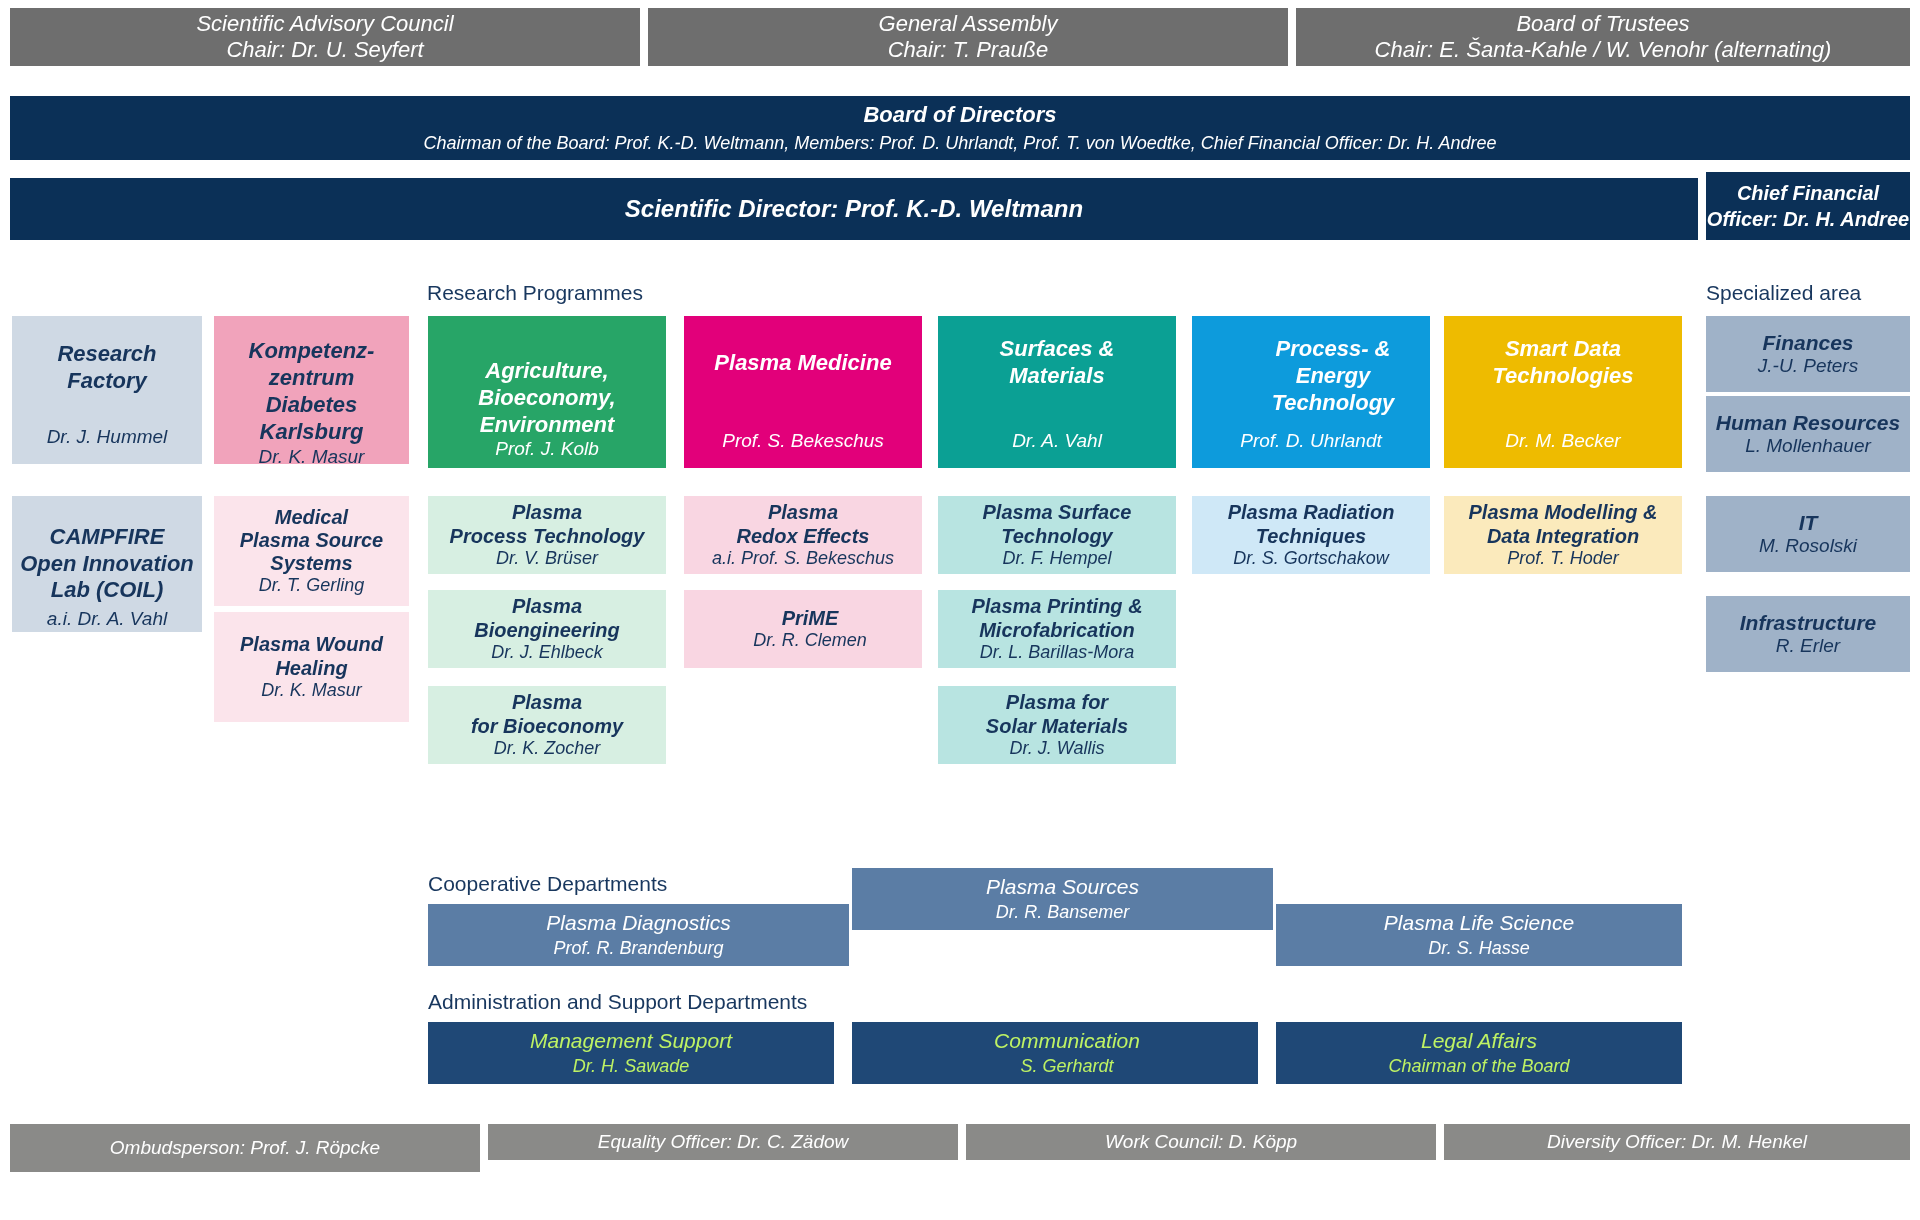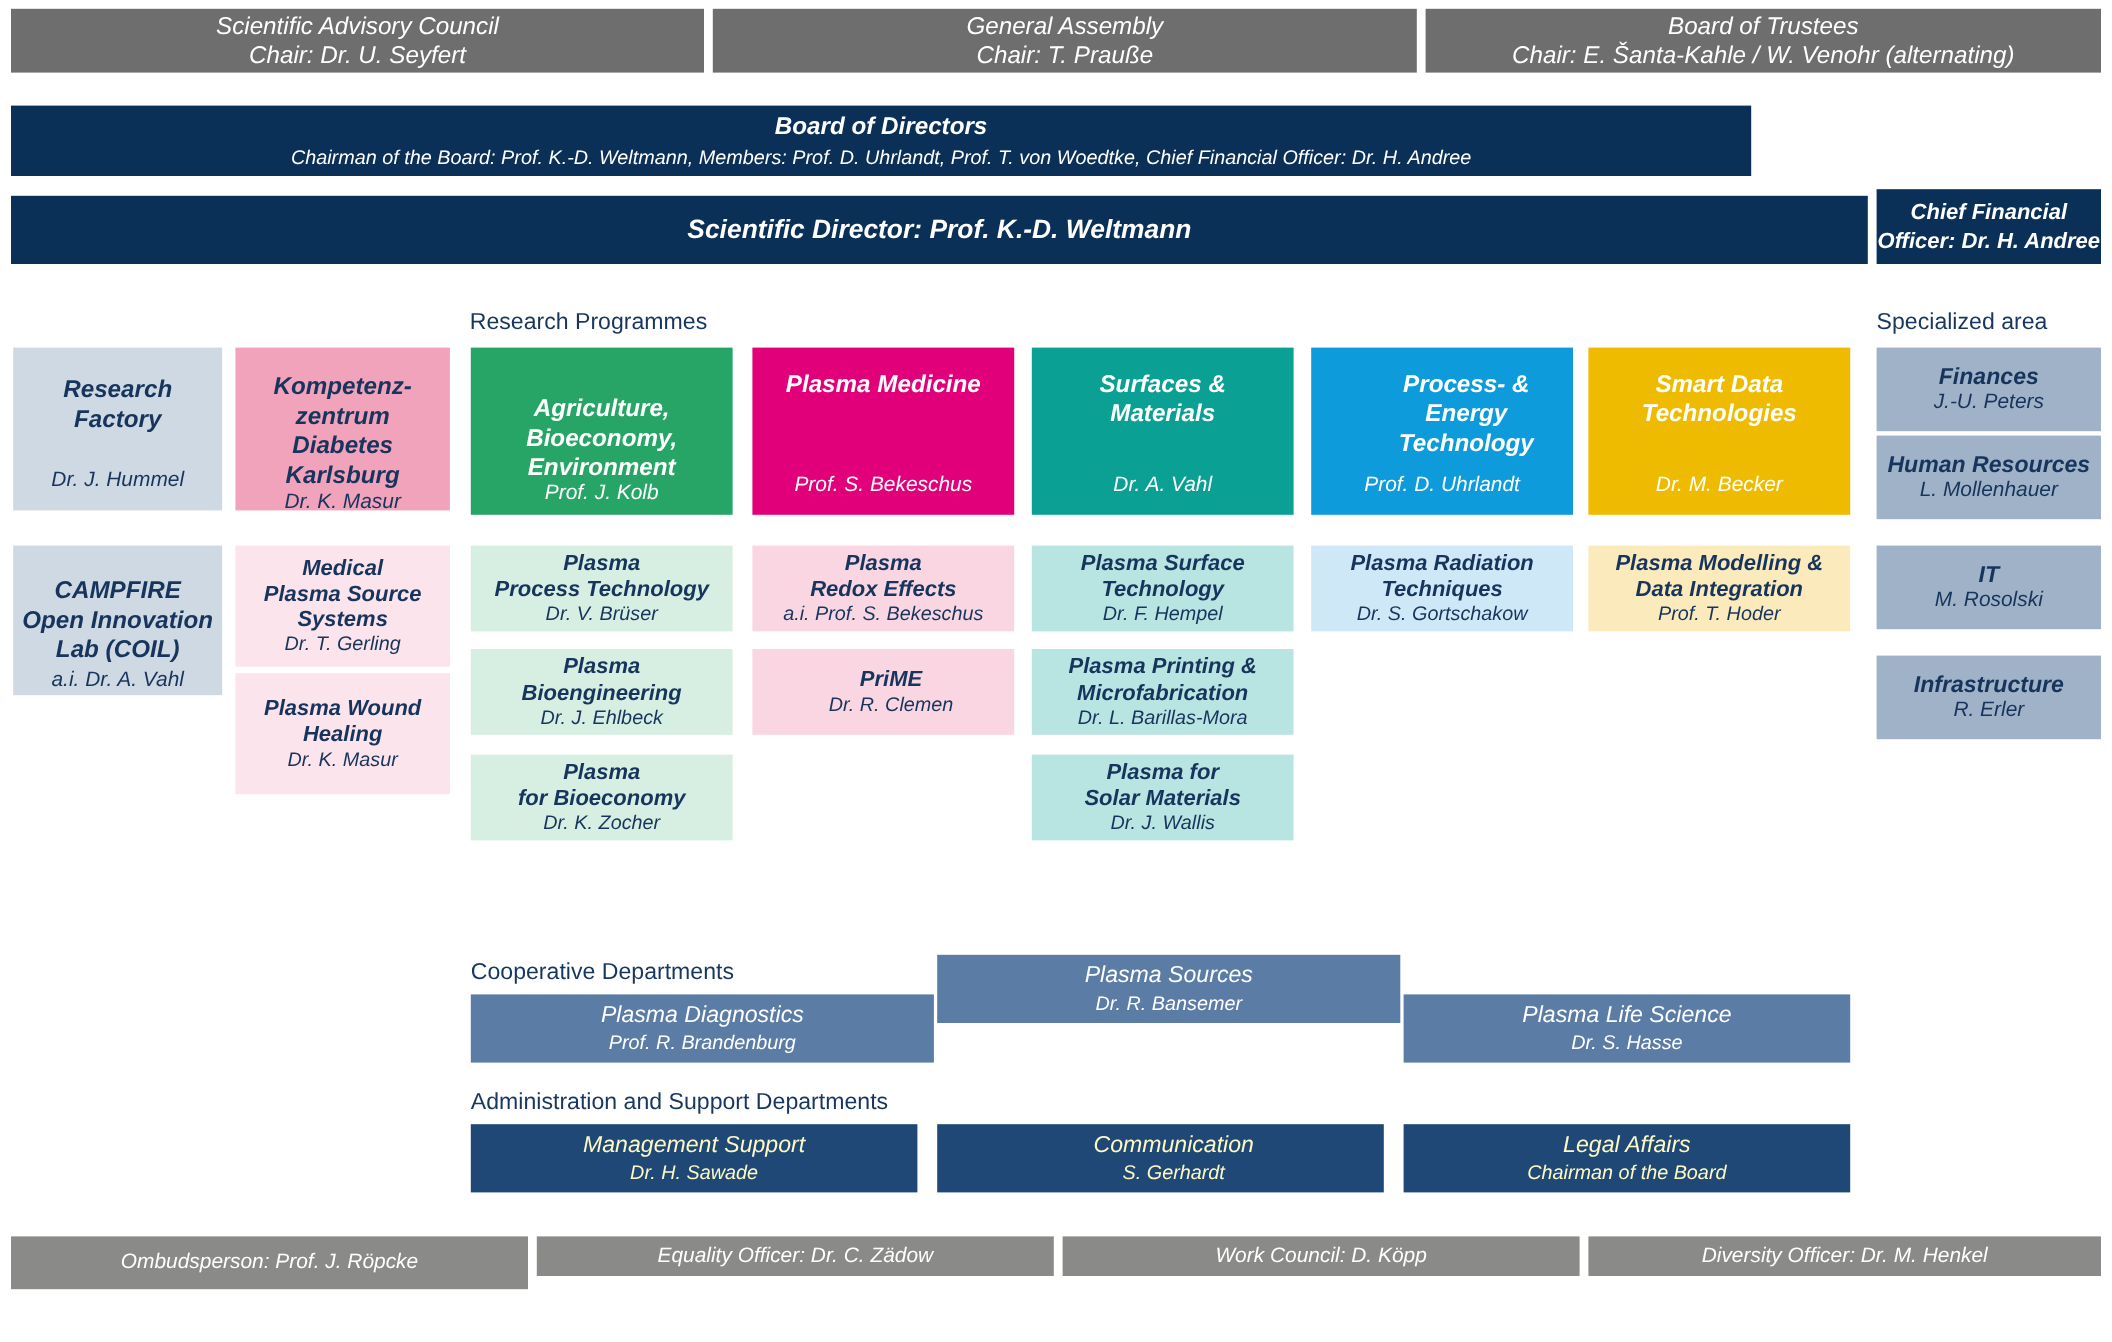--- a/index.html
+++ b/index.html
@@ -86,21 +86,21 @@
   
   .coop {
     background: #5b7da5;
     color: #ffffff;
     font-size: 21px;
   }
   .coop .t { font-weight: normal; }
   .coop .p { font-weight: normal; font-size: 18px; margin-top: 3px; }
   .admin {
     background: #1f4876;
-    color: #fef9c3;
+    color: #bef264;
     font-size: 21px;
   }
   .admin .t { font-weight: normal; }
   .admin .p { font-weight: normal; font-size: 18px; margin-top: 3px; }
 
   
   .officer {
     background: #8a8a88;
     color: #ffffff;
     font-size: 19px;
@@ -118,21 +118,21 @@
   </div>
   <div class="box gov" style="left:648px; top:8px; width:640px; height:58px;">
     <div class="t">General Assembly</div>
     <div class="p">Chair: T. Prauße</div>
   </div>
   <div class="box gov" style="left:1296px; top:8px; width:614px; height:58px;">
     <div class="t">Board of Trustees</div>
     <div class="p">Chair: E. Šanta-Kahle / W. Venohr (alternating)</div>
   </div>
 
-  <div class="box navy board" style="left:10px; top:96px; width:1582px; height:64px;">
+  <div class="box navy board" style="left:10px; top:96px; width:1900px; height:64px;">
     <div class="t">Board of Directors</div>
     <div class="p">Chairman of the Board: Prof. K.-D. Weltmann, Members: Prof. D. Uhrlandt, Prof. T. von Woedtke, Chief Financial Officer: Dr. H. Andree</div>
   </div>
 
   <div class="box navy dir" style="left:10px; top:178px; width:1688px; height:62px;">
     <div class="t">Scientific Director: Prof. K.-D. Weltmann</div>
   </div>
   <div class="box navy cfo" style="left:1706px; top:172px; width:204px; height:68px;">
     <div class="t">Chief Financial</div>
     <div class="t">Officer: Dr. H. Andree</div>
@@ -188,21 +188,21 @@
 Bioengineering</div>
     <div class="p">Dr. J. Ehlbeck</div>
   </div>
   <div class="box sub" style="left:428px; top:686px; width:238px; height:78px; background:#d7efe2;">
     <div class="t" style="white-space:pre-line;">Plasma
 for Bioeconomy</div>
     <div class="p">Dr. K. Zocher</div>
   </div>
 
   <div class="box head light-text" style="left:684px; top:316px; width:238px; height:152px; background:#e2007a; justify-content:center;">
-    <div class="t" style="white-space:pre-line; margin-top:10px;">Plasma Medicine</div>
+    <div class="t" style="white-space:pre-line; margin-top:24px;">Plasma Medicine</div>
     <div class="p" style="margin-top:auto; padding-bottom:6px;">Prof. S. Bekeschus</div>
   </div>
   <div class="box sub" style="left:684px; top:496px; width:238px; height:78px; background:#f9d6e2;">
     <div class="t" style="white-space:pre-line;">Plasma
 Redox Effects</div>
     <div class="p">a.i. Prof. S. Bekeschus</div>
   </div>
   <div class="box sub" style="left:684px; top:590px; width:238px; height:78px; background:#f9d6e2;padding-left:18px;">
     <div class="t" style="white-space:pre-line;">PriME</div>
     <div class="p">Dr. R. Clemen</div>

